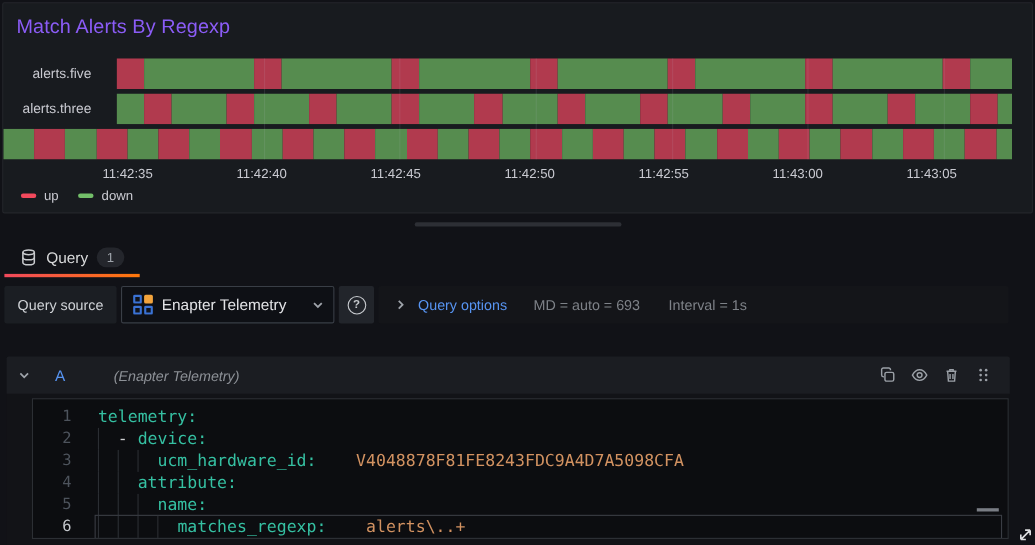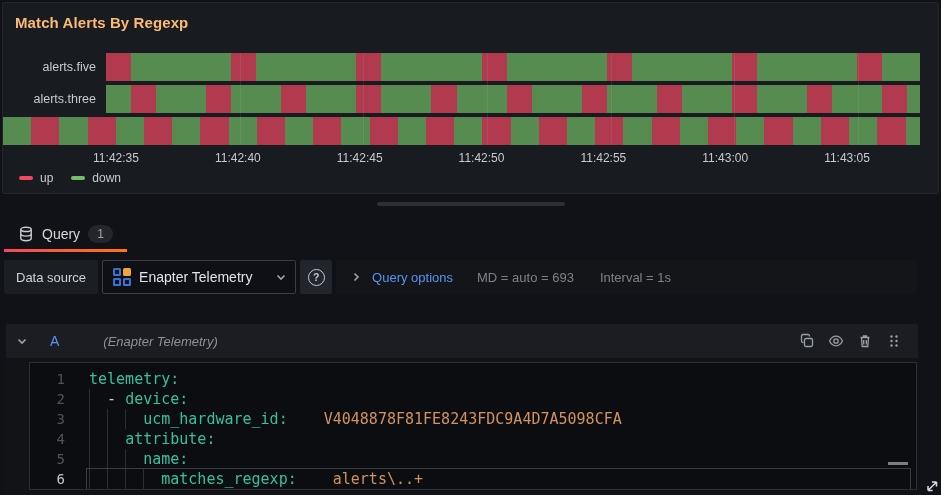--- a/index.html
+++ b/index.html
@@ -2,25 +2,25 @@
 <html><head>
 <meta charset="utf-8">
 <style>
   * { margin:0; padding:0; box-sizing:border-box; }
   html,body { width:941px; height:495px; background:#111217; overflow:hidden;
               font-family:"Liberation Sans", sans-serif; }
 
   
   .panel { position:absolute; left:2px; top:2px; width:937px; height:192px;
            background:#181b1f; border:1px solid #24262b; border-radius:2px; }
-  .panel-title { position:absolute; left:12px; top:11px; font-size:15px; font-weight:700;
-                 color:#fdba74; letter-spacing:.1px; }
+  .panel-title { position:absolute; left:12px; top:11px; font-size:18px; font-weight:400;
+                 color:#8b5cf6; letter-spacing:.1px; }
   .chart { position:absolute; left:0; top:50px; right:0; height:140px; }
   .trow { display:flex; height:28px; margin-bottom:4px; }
-  .tlabel { width:103px; padding-right:10px; text-align:right; font-size:12.5px;
+  .tlabel { width:103px; padding-right:23px; text-align:right; font-size:12.5px;
             color:#c9cad1; line-height:28px; white-space:nowrap; }
   .segs { flex:1; margin-right:18px; display:flex; overflow:hidden; }
   .seg { height:100%; }
   .grid-layer { position:absolute; left:113px; right:18px; top:0; height:92px; pointer-events:none; }
   .gline { position:absolute; top:0; bottom:0; width:1px; background:rgba(204,204,220,0.11); }
   .ticks { position:absolute; left:113px; right:30px; top:98px; height:16px; }
   .tick { position:absolute; transform:translateX(-50%); font-size:12px; color:#c9cad1; white-space:nowrap; }
   .legend { position:absolute; left:16px; top:118px; display:flex; gap:18px; align-items:center; }
   .legend-item { display:flex; align-items:center; gap:7px; cursor:pointer; }
   .swatch { width:14px; height:4px; border-radius:2px; display:inline-block; }
@@ -229,21 +229,21 @@
       <ellipse cx="8" cy="3.4" rx="5.2" ry="2.1"></ellipse>
       <path d="M2.8 3.4 v9.2 c0 1.15 2.33 2.1 5.2 2.1 s5.2 -.95 5.2 -2.1 v-9.2"></path>
       <path d="M2.8 8 c0 1.15 2.33 2.1 5.2 2.1 s5.2 -.95 5.2 -2.1"></path>
     </svg>
     <span>Query</span>
     <span class="badge">1</span>
   </div>
 </div>
 
 <div class="toolbar">
-  <div class="ds-label">Data source</div>
+  <div class="ds-label">Query source</div>
 
   <div class="ds-select">
     <span class="ds-logo">
       <i style="background:#3a72d4; box-shadow:inset 0 0 0 2px #3a72d4, inset 0 0 0 6px #10131a;"></i>
       <i style="background:#f2a33c;"></i>
       <i style="background:#3a72d4; box-shadow:inset 0 0 0 2px #3a72d4, inset 0 0 0 5px #10131a;"></i>
       <i style="background:#3a72d4; box-shadow:inset 0 0 0 2px #3a72d4, inset 0 0 0 5px #10131a;"></i>
     </span>
     <span class="ds-value">Enapter Telemetry</span>
     <svg class="chev" viewBox="0 0 12 12">

